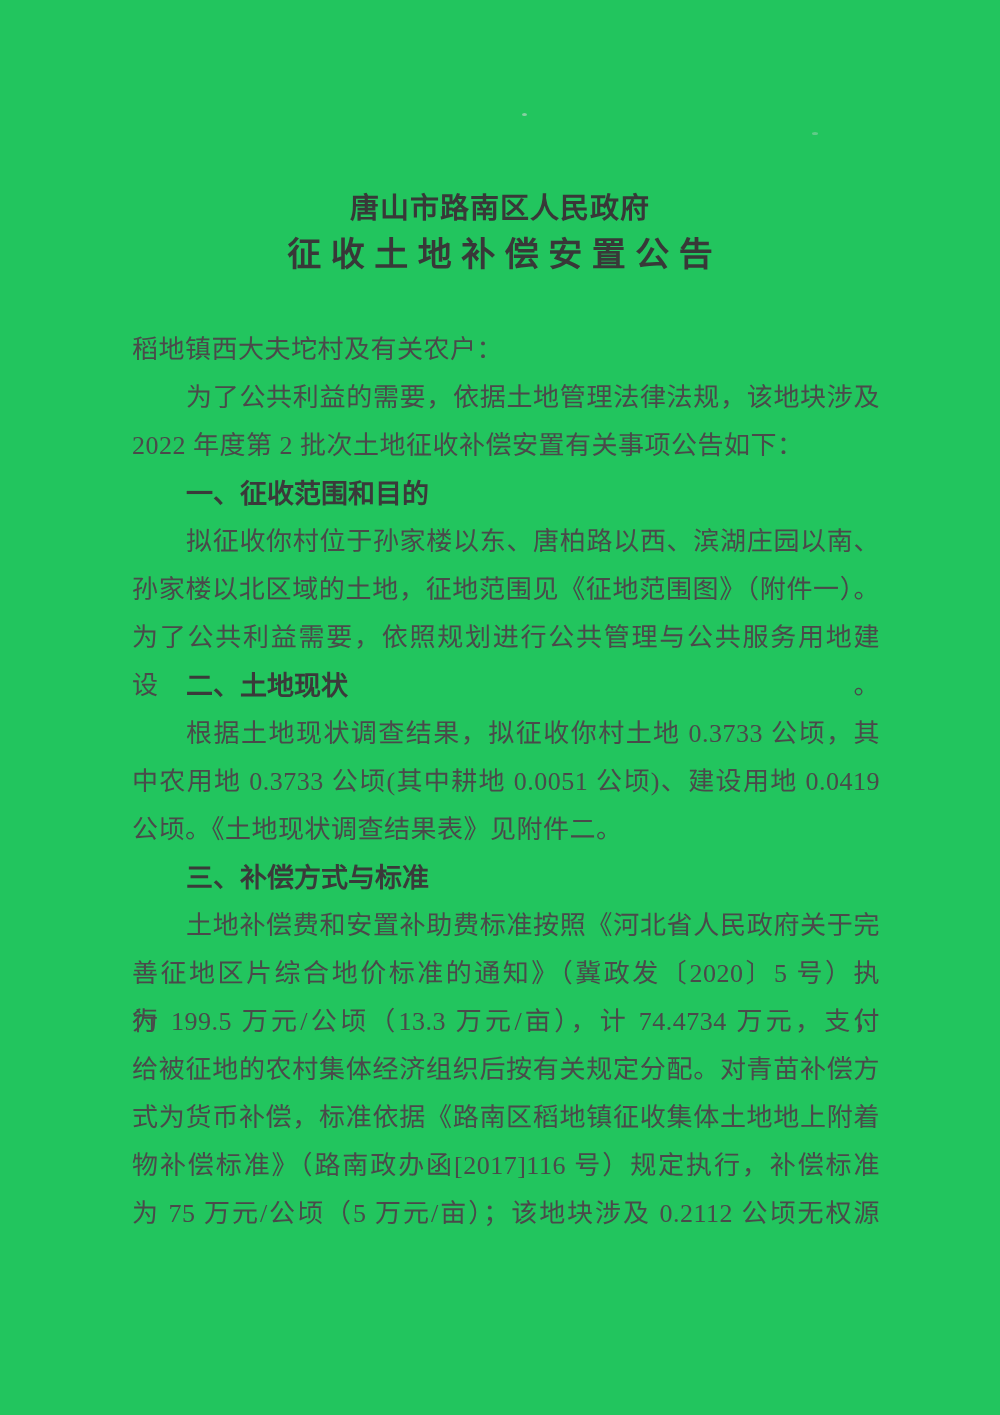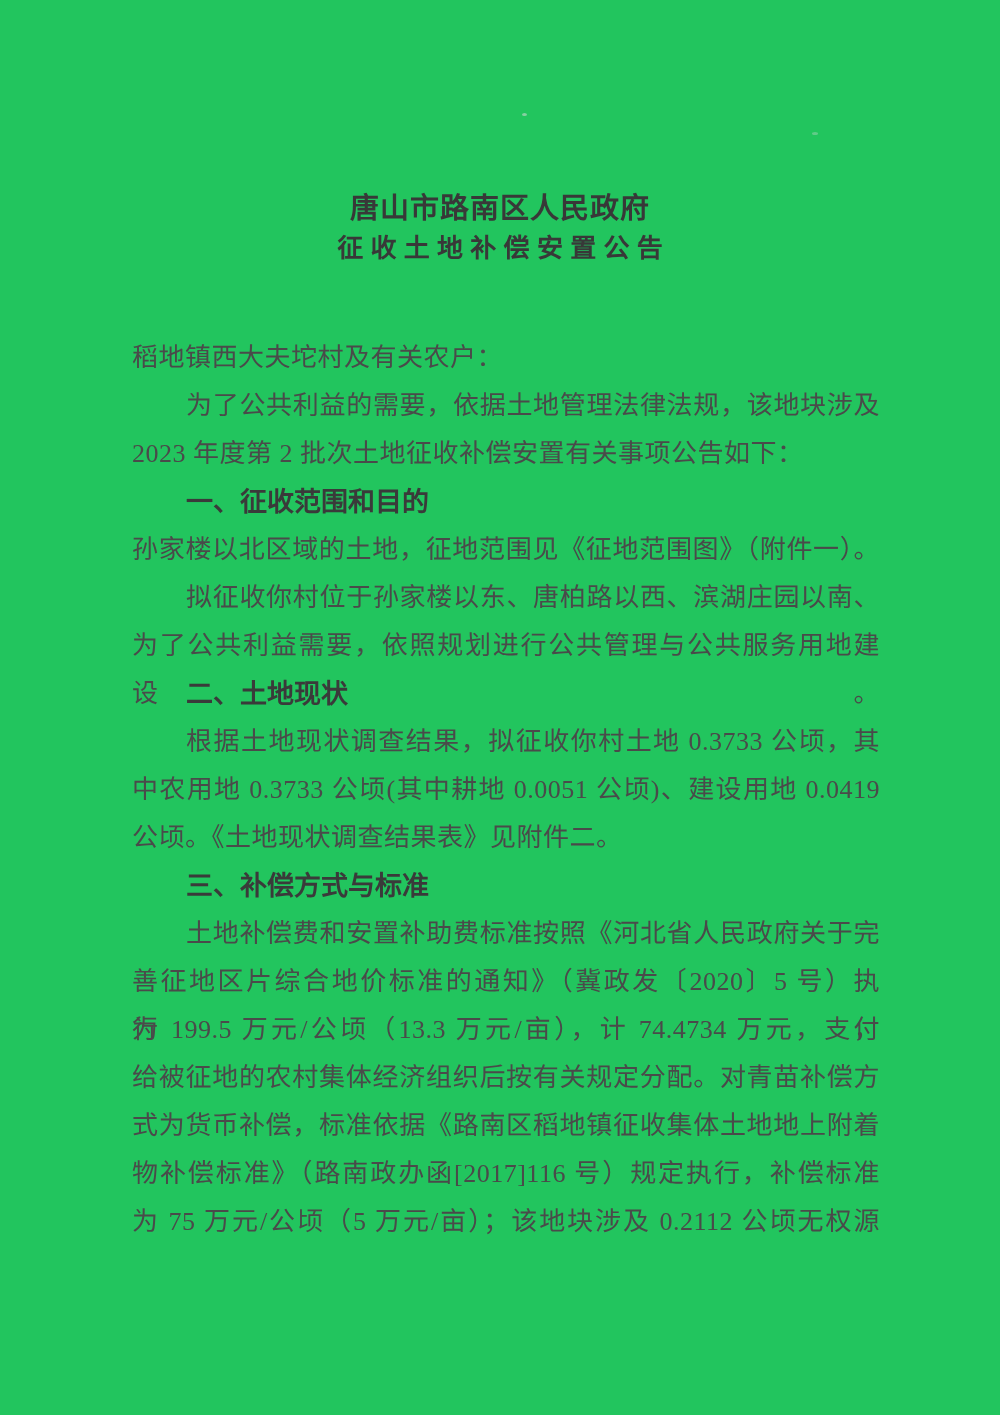--- a/index.html
+++ b/index.html
@@ -36,29 +36,29 @@
     font-weight: 700;
     color: #383838;
   }
   .title-1 {
     top: 184px;
     font-size: 29px;
     letter-spacing: 1px;
   }
   .title-2 {
     top: 227px;
-    font-size: 26px;
+    font-size: 34px;
     letter-spacing: 0.28em;
     text-indent: 0.28em; 
   }
 
   .doc-body {
     position: absolute;
     left: 132px;
-    top: 334px;
+    top: 326px;
     width: 748px;
   }
   .line {
     height: 48px;
     line-height: 48px;
     font-size: 26px;
     font-family: "Liberation Serif", "DejaVu Serif", serif;
     color: #4a4a4a;
     letter-spacing: 0.5px;
     overflow: visible;
@@ -85,24 +85,24 @@
   <span class="speck s1"></span>
   <span class="speck s2"></span>
 
   <h1 class="title title-1">唐山市路南区人民政府</h1>
   <h1 class="title title-2">征收土地补偿安置公告</h1>
 
   <div class="doc-body">
     <div class="line">稻地镇西大夫坨村及有关农户：</div>
 
     <div class="line indent just">为了公共利益的需要，依据土地管理法律法规，该地块涉及</div>
-    <div class="line">2023 年度第 2 批次土地征收补偿安置有关事项公告如下：</div>
+    <div class="line">2022 年度第 2 批次土地征收补偿安置有关事项公告如下：</div>
     <div class="line indent heading">一、征收范围和目的</div>
+    <div class="line indent just">拟征收你村位于孙家楼以东、唐柏路以西、滨湖庄园以南、</div>
     <div class="line just">孙家楼以北区域的土地，征地范围见《征地范围图》（附件一）。</div>
-    <div class="line indent just">拟征收你村位于孙家楼以东、唐柏路以西、滨湖庄园以南、</div>
     <div class="line just">为了公共利益需要，依照规划进行公共管理与公共服务用地建设。</div>
     <div class="line indent heading">二、土地现状</div>
     <div class="line indent just">根据土地现状调查结果，拟征收你村土地 0.3733 公顷，其</div>
     <div class="line just">中农用地 0.3733 公顷(其中耕地 0.0051 公顷)、建设用地 0.0419</div>
     <div class="line">公顷。《土地现状调查结果表》见附件二。</div>
     <div class="line indent heading">三、补偿方式与标准</div>
     <div class="line indent just">土地补偿费和安置补助费标准按照《河北省人民政府关于完</div>
     <div class="line just">善征地区片综合地价标准的通知》（冀政发〔2020〕5 号）执行，</div>
     <div class="line just">为 199.5 万元/公顷（13.3 万元/亩），计 74.4734 万元，支付</div>
     <div class="line just">给被征地的农村集体经济组织后按有关规定分配。对青苗补偿方</div>

